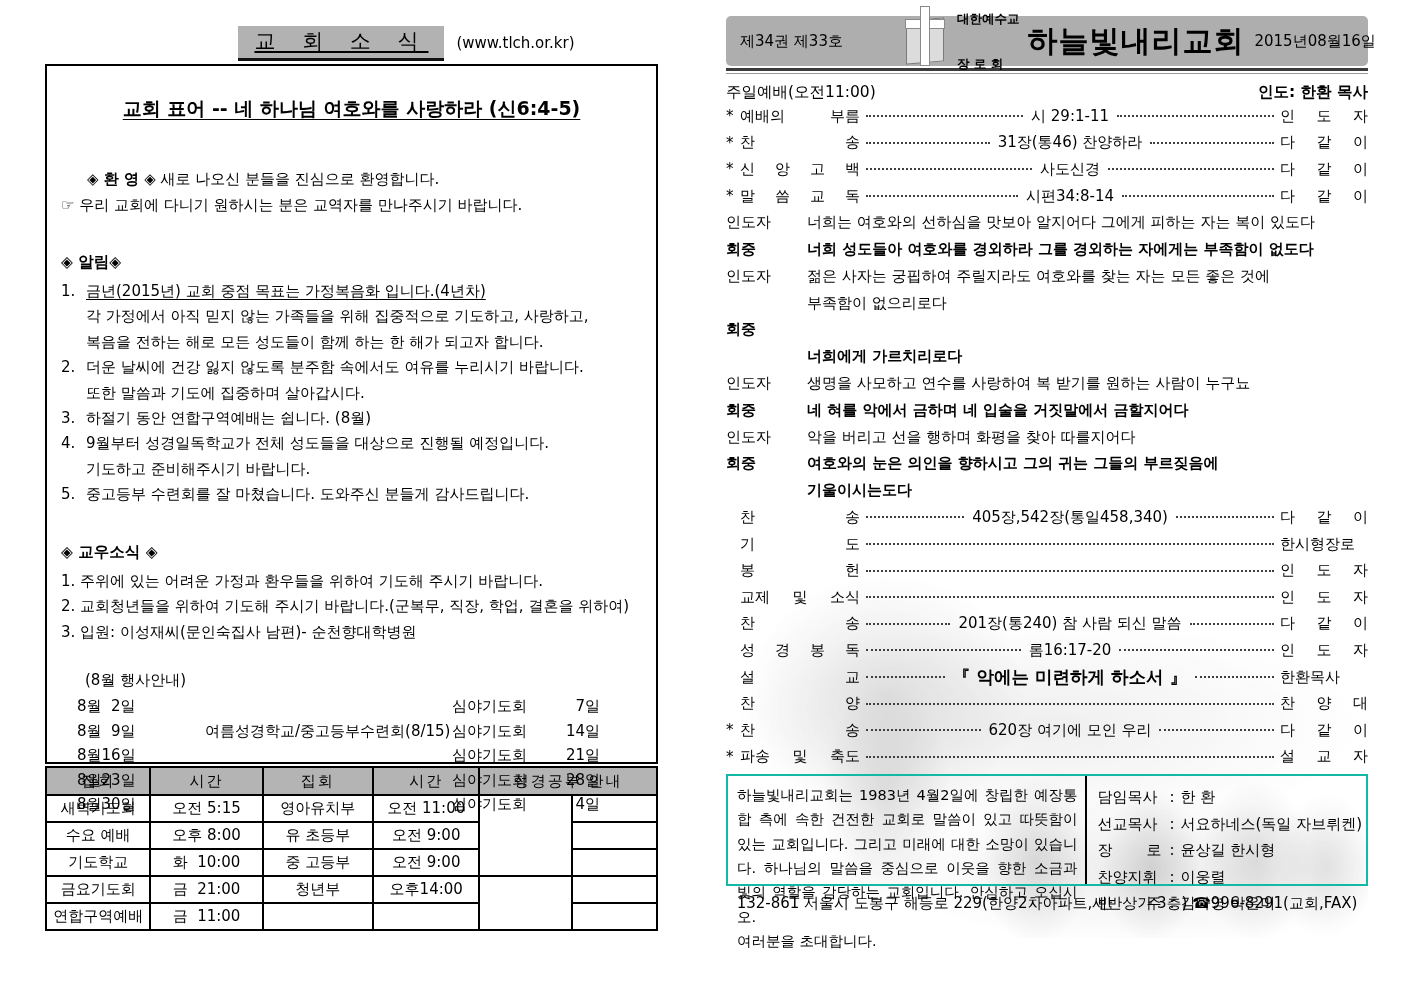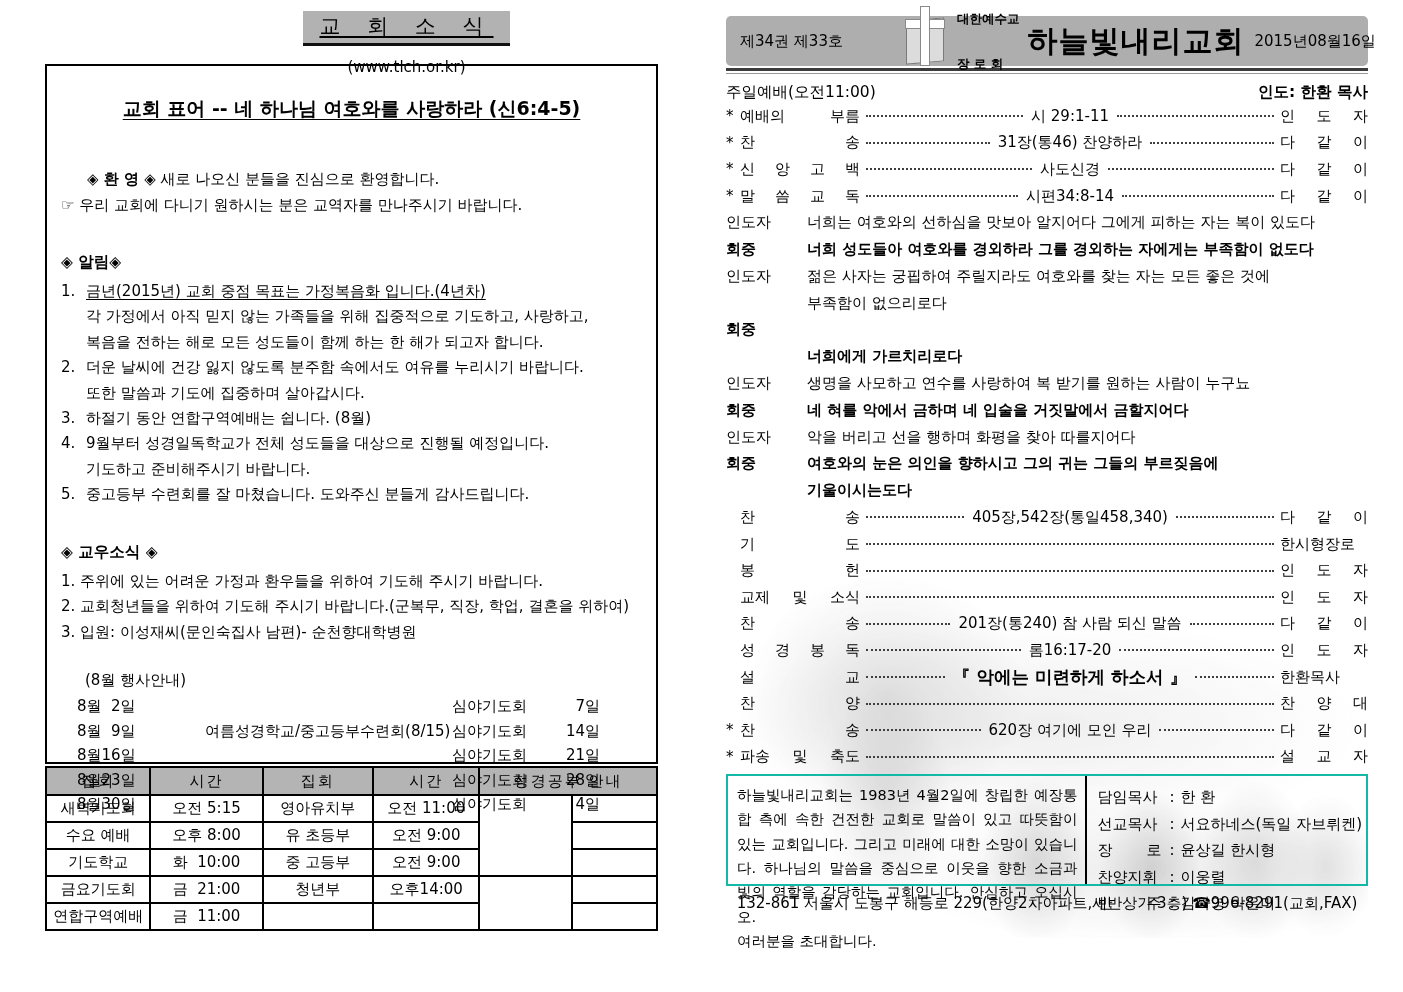--- a/index.html
+++ b/index.html
@@ -3,21 +3,21 @@
 <meta charset="utf-8">
 <style>
   html,body{margin:0;padding:0;}
   body{
     width:1403px;height:992px;position:relative;background:#ffffff;
     font-family:"DejaVu Sans","Liberation Sans",sans-serif;color:#000;
     overflow:hidden;
   }
   
   .lp{position:absolute;left:45px;top:26px;width:613px;}
-  .lp-header{display:flex;align-items:center;justify-content:center;gap:12px;padding-left:110px;height:34px;flex-direction:column;}
+  .lp-header{display:flex;align-items:center;justify-content:center;gap:12px;padding-left:110px;height:34px;}
   .title-box{background:#b2b2b2;border-bottom:3px solid #111;padding:1px 16px 3px 16px;}
   .title-box span{font-size:21px;letter-spacing:10px;text-decoration:underline;text-underline-offset:3px;}
   .lp-url{font-size:15px;}
   .lp-box{border:2px solid #000;margin-top:4px;height:700px;padding:14px 14px 0 14px;box-sizing:border-box;}
   .motto{text-align:center;font-weight:bold;font-size:19px;text-decoration:underline;text-underline-offset:4px;margin-top:16px;}
   .welcome{margin-top:44px;font-size:15px;line-height:26px;}
   .w-head{font-weight:bold;margin-left:26px;}
   .sec-head{font-weight:bold;font-size:15.5px;margin-top:34px;}
   .n-lines{margin-top:6px;}
   .n-line{display:flex;font-size:15px;line-height:25.4px;}

